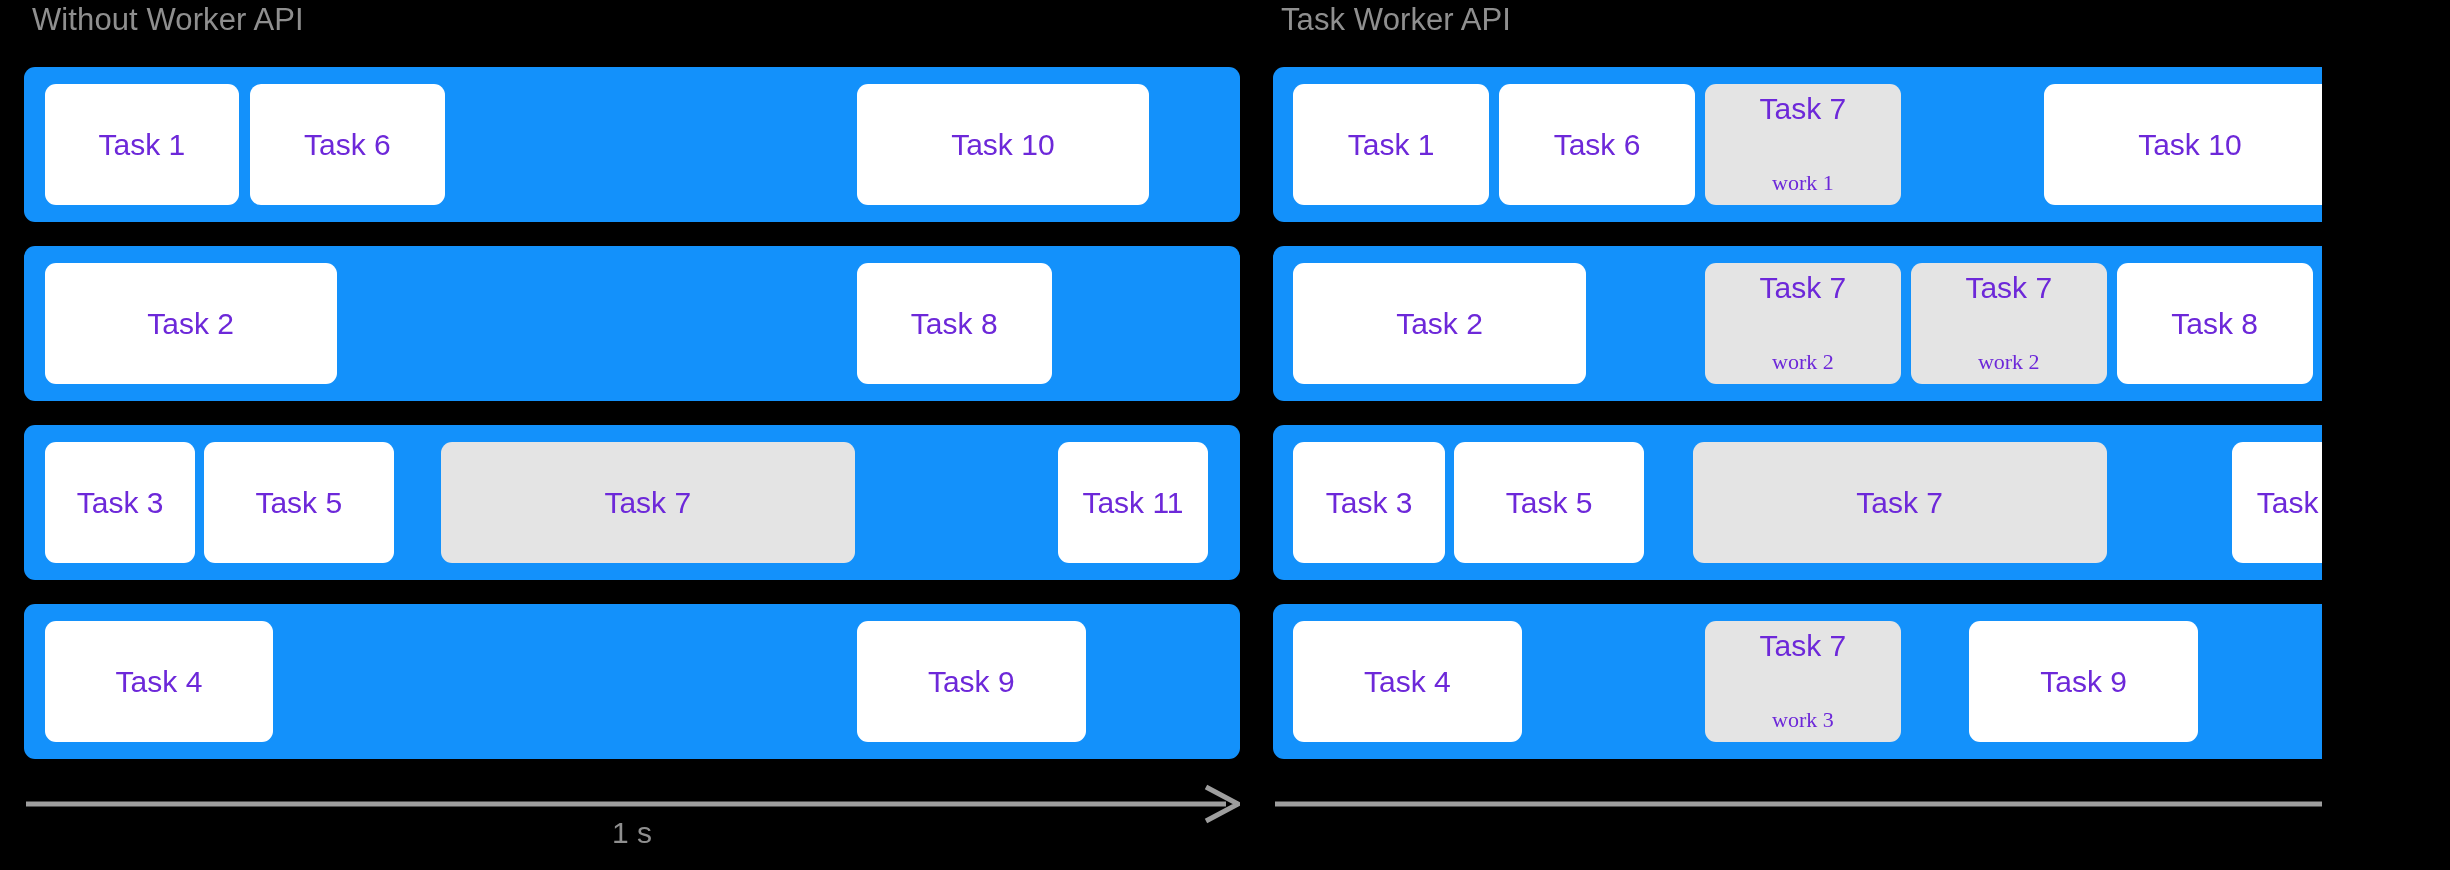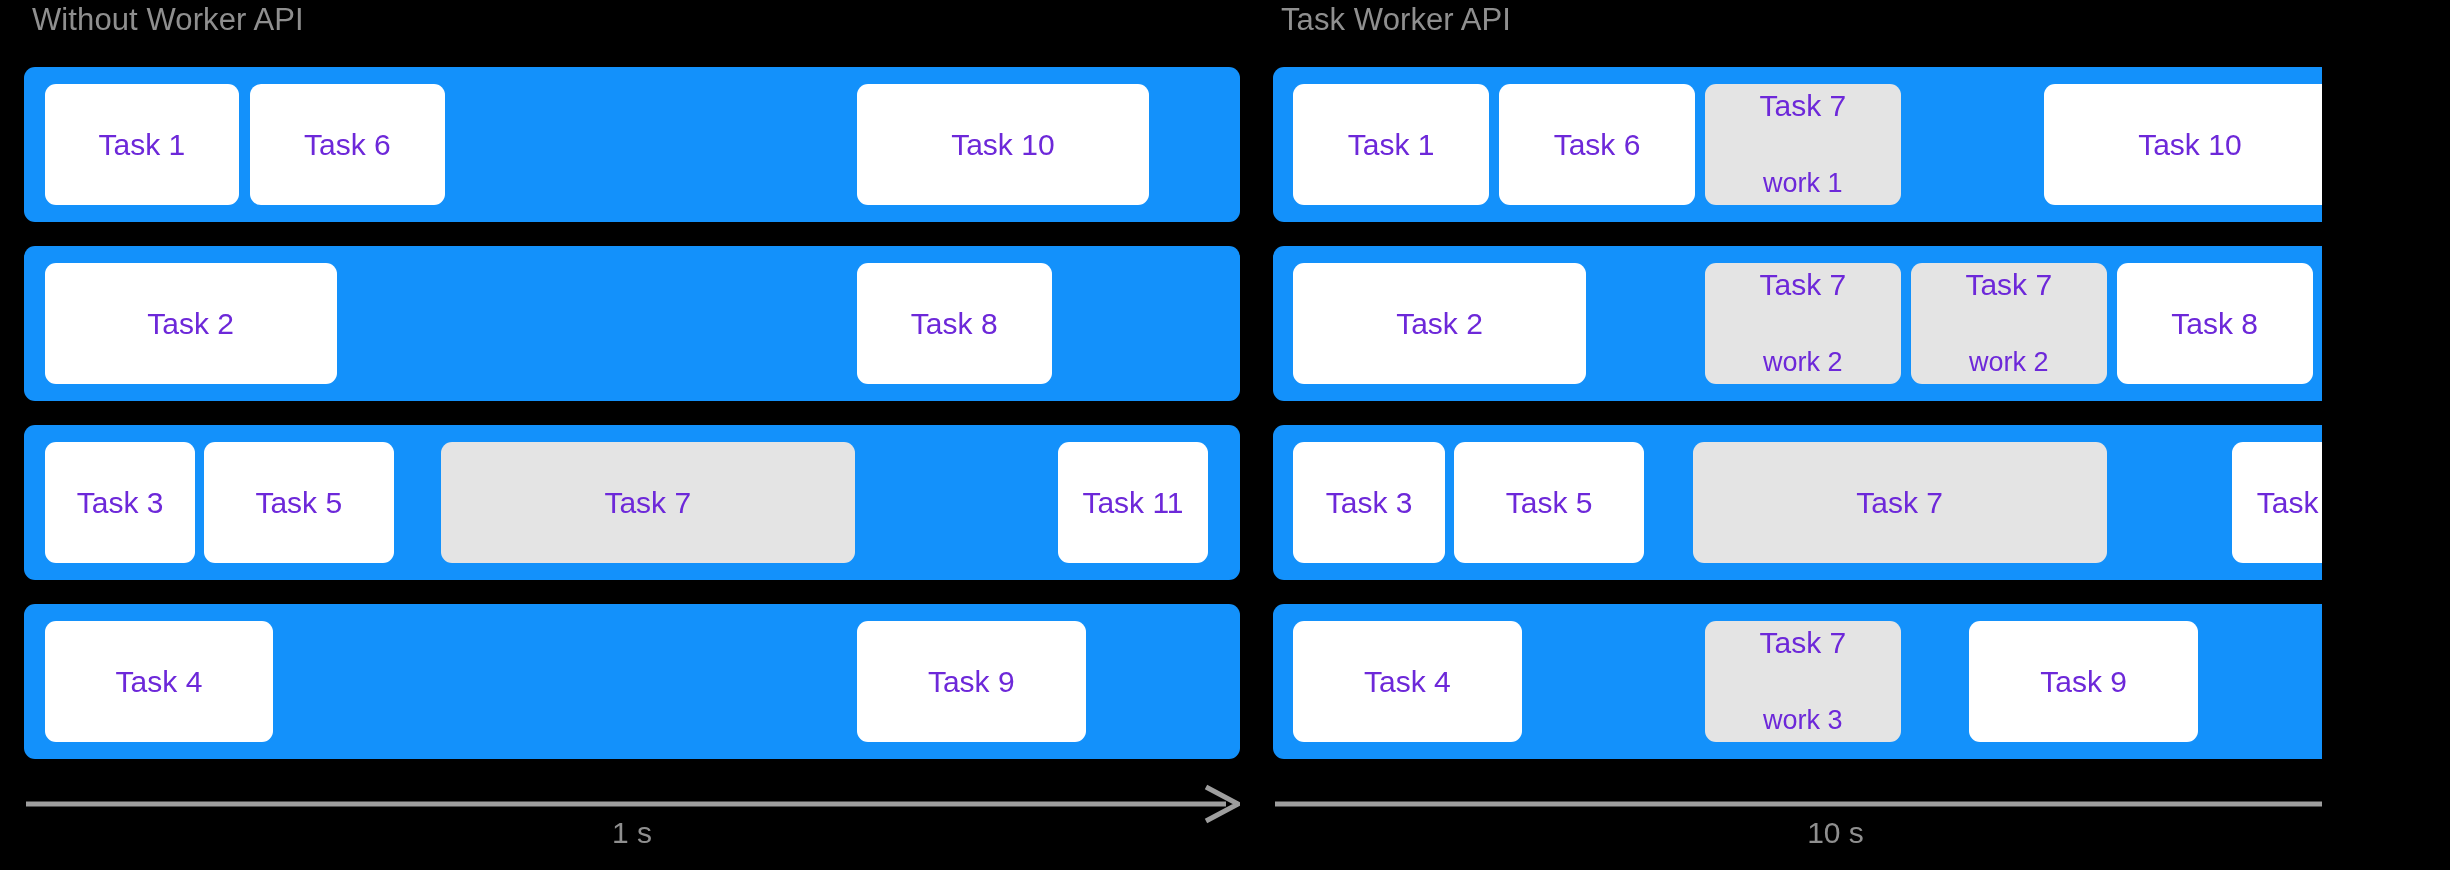--- a/index.html
+++ b/index.html
@@ -59,24 +59,25 @@
   .task.gray {
     background: #E4E4E4;
     gap: 43px;
   }
   .task .tlabel {
     font-size: 30px;
     line-height: 1.05;
     white-space: nowrap;
   }
   .task .tsub {
-    font-size: 27px;
+    font-size: 22px;
     line-height: 1.2;
     margin-top: 2px;
     white-space: nowrap;
+    font-family: Liberation Serif, serif;
   }
   .axis {
     position: absolute;
     left: 0;
     right: 0;
     top: 784px;
     height: 86px;
   }
   .axis svg {
     position: absolute;
@@ -211,16 +212,15 @@
           <div class="task" style="left: 61.9%; width: 20.3%;">
             <span class="tlabel">Task 9</span>
           </div>
         </div>
       </div>
       <div class="axis">
         <svg width="1125" height="40" viewBox="0 0 1125 40">
           <line x1="2" y1="20" x2="1111" y2="20" stroke="#9e9e9e" stroke-width="5"></line>
           <polyline points="1091,3 1123,20 1091,37" fill="none" stroke="#9e9e9e" stroke-width="5" stroke-linejoin="miter"></polyline>
         </svg>
-        <div class="axis-label">10 s</div>
       </div>
     </div>
 </div>
 
 </body></html>

